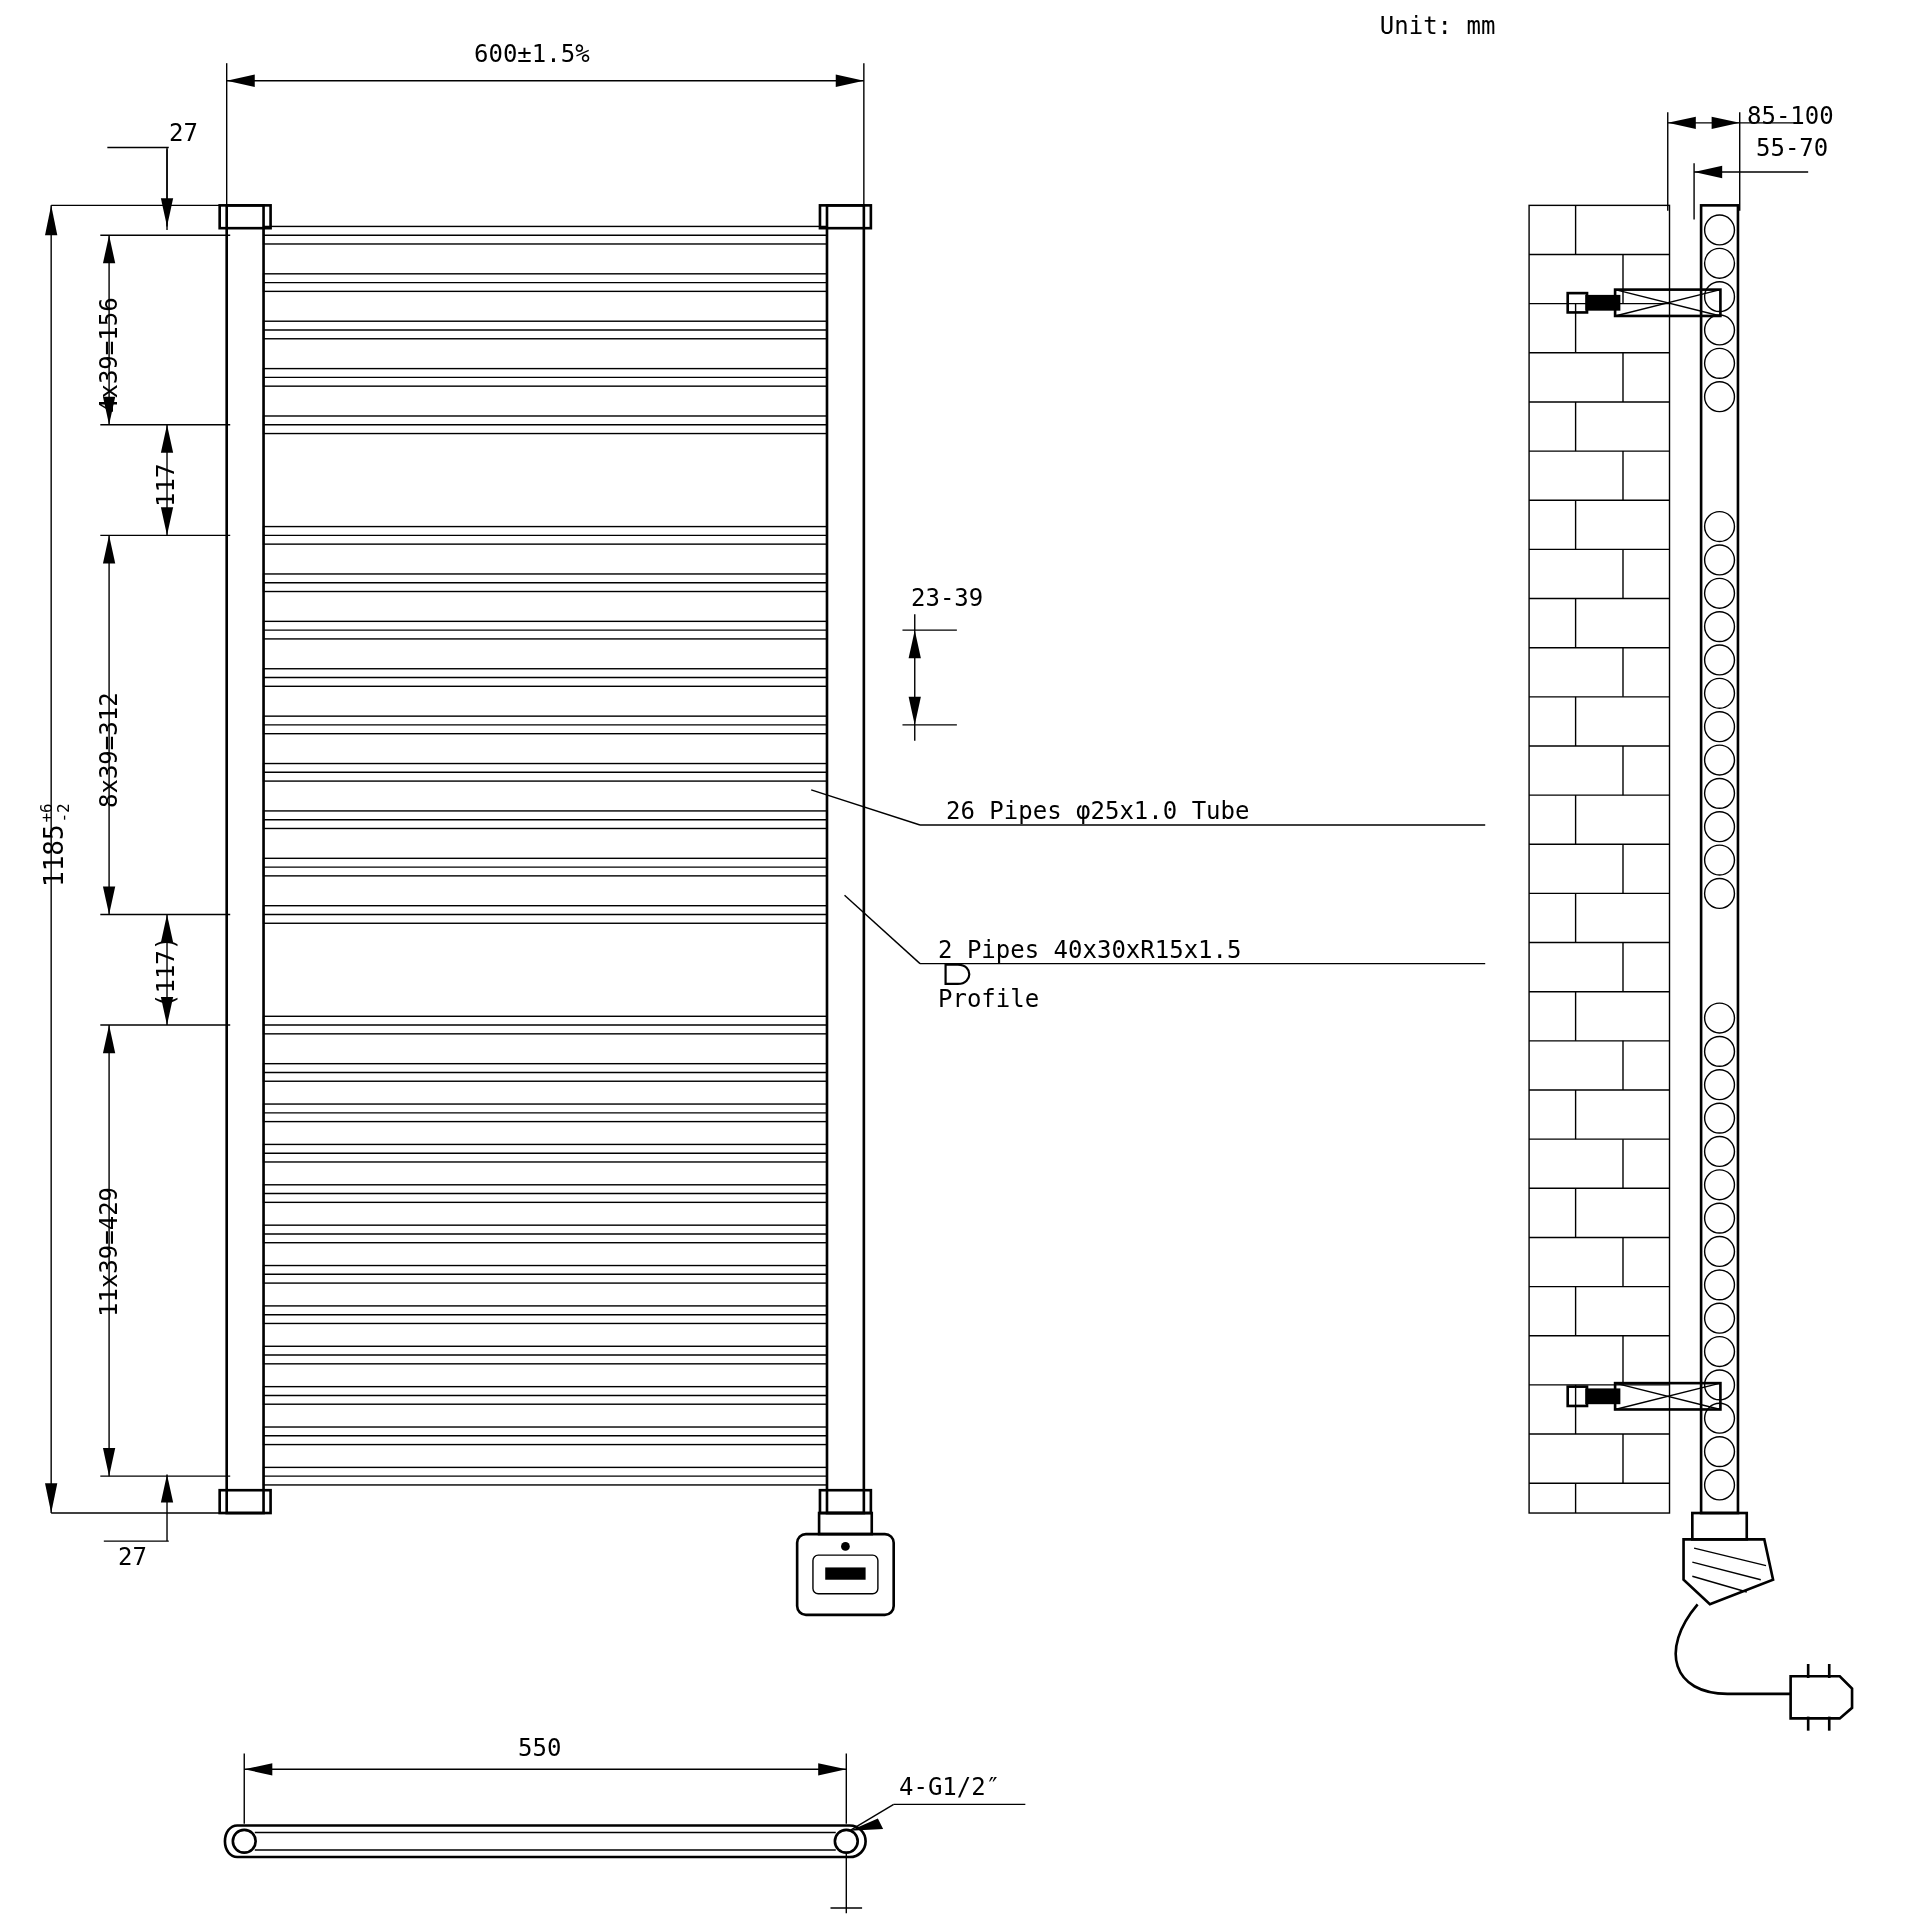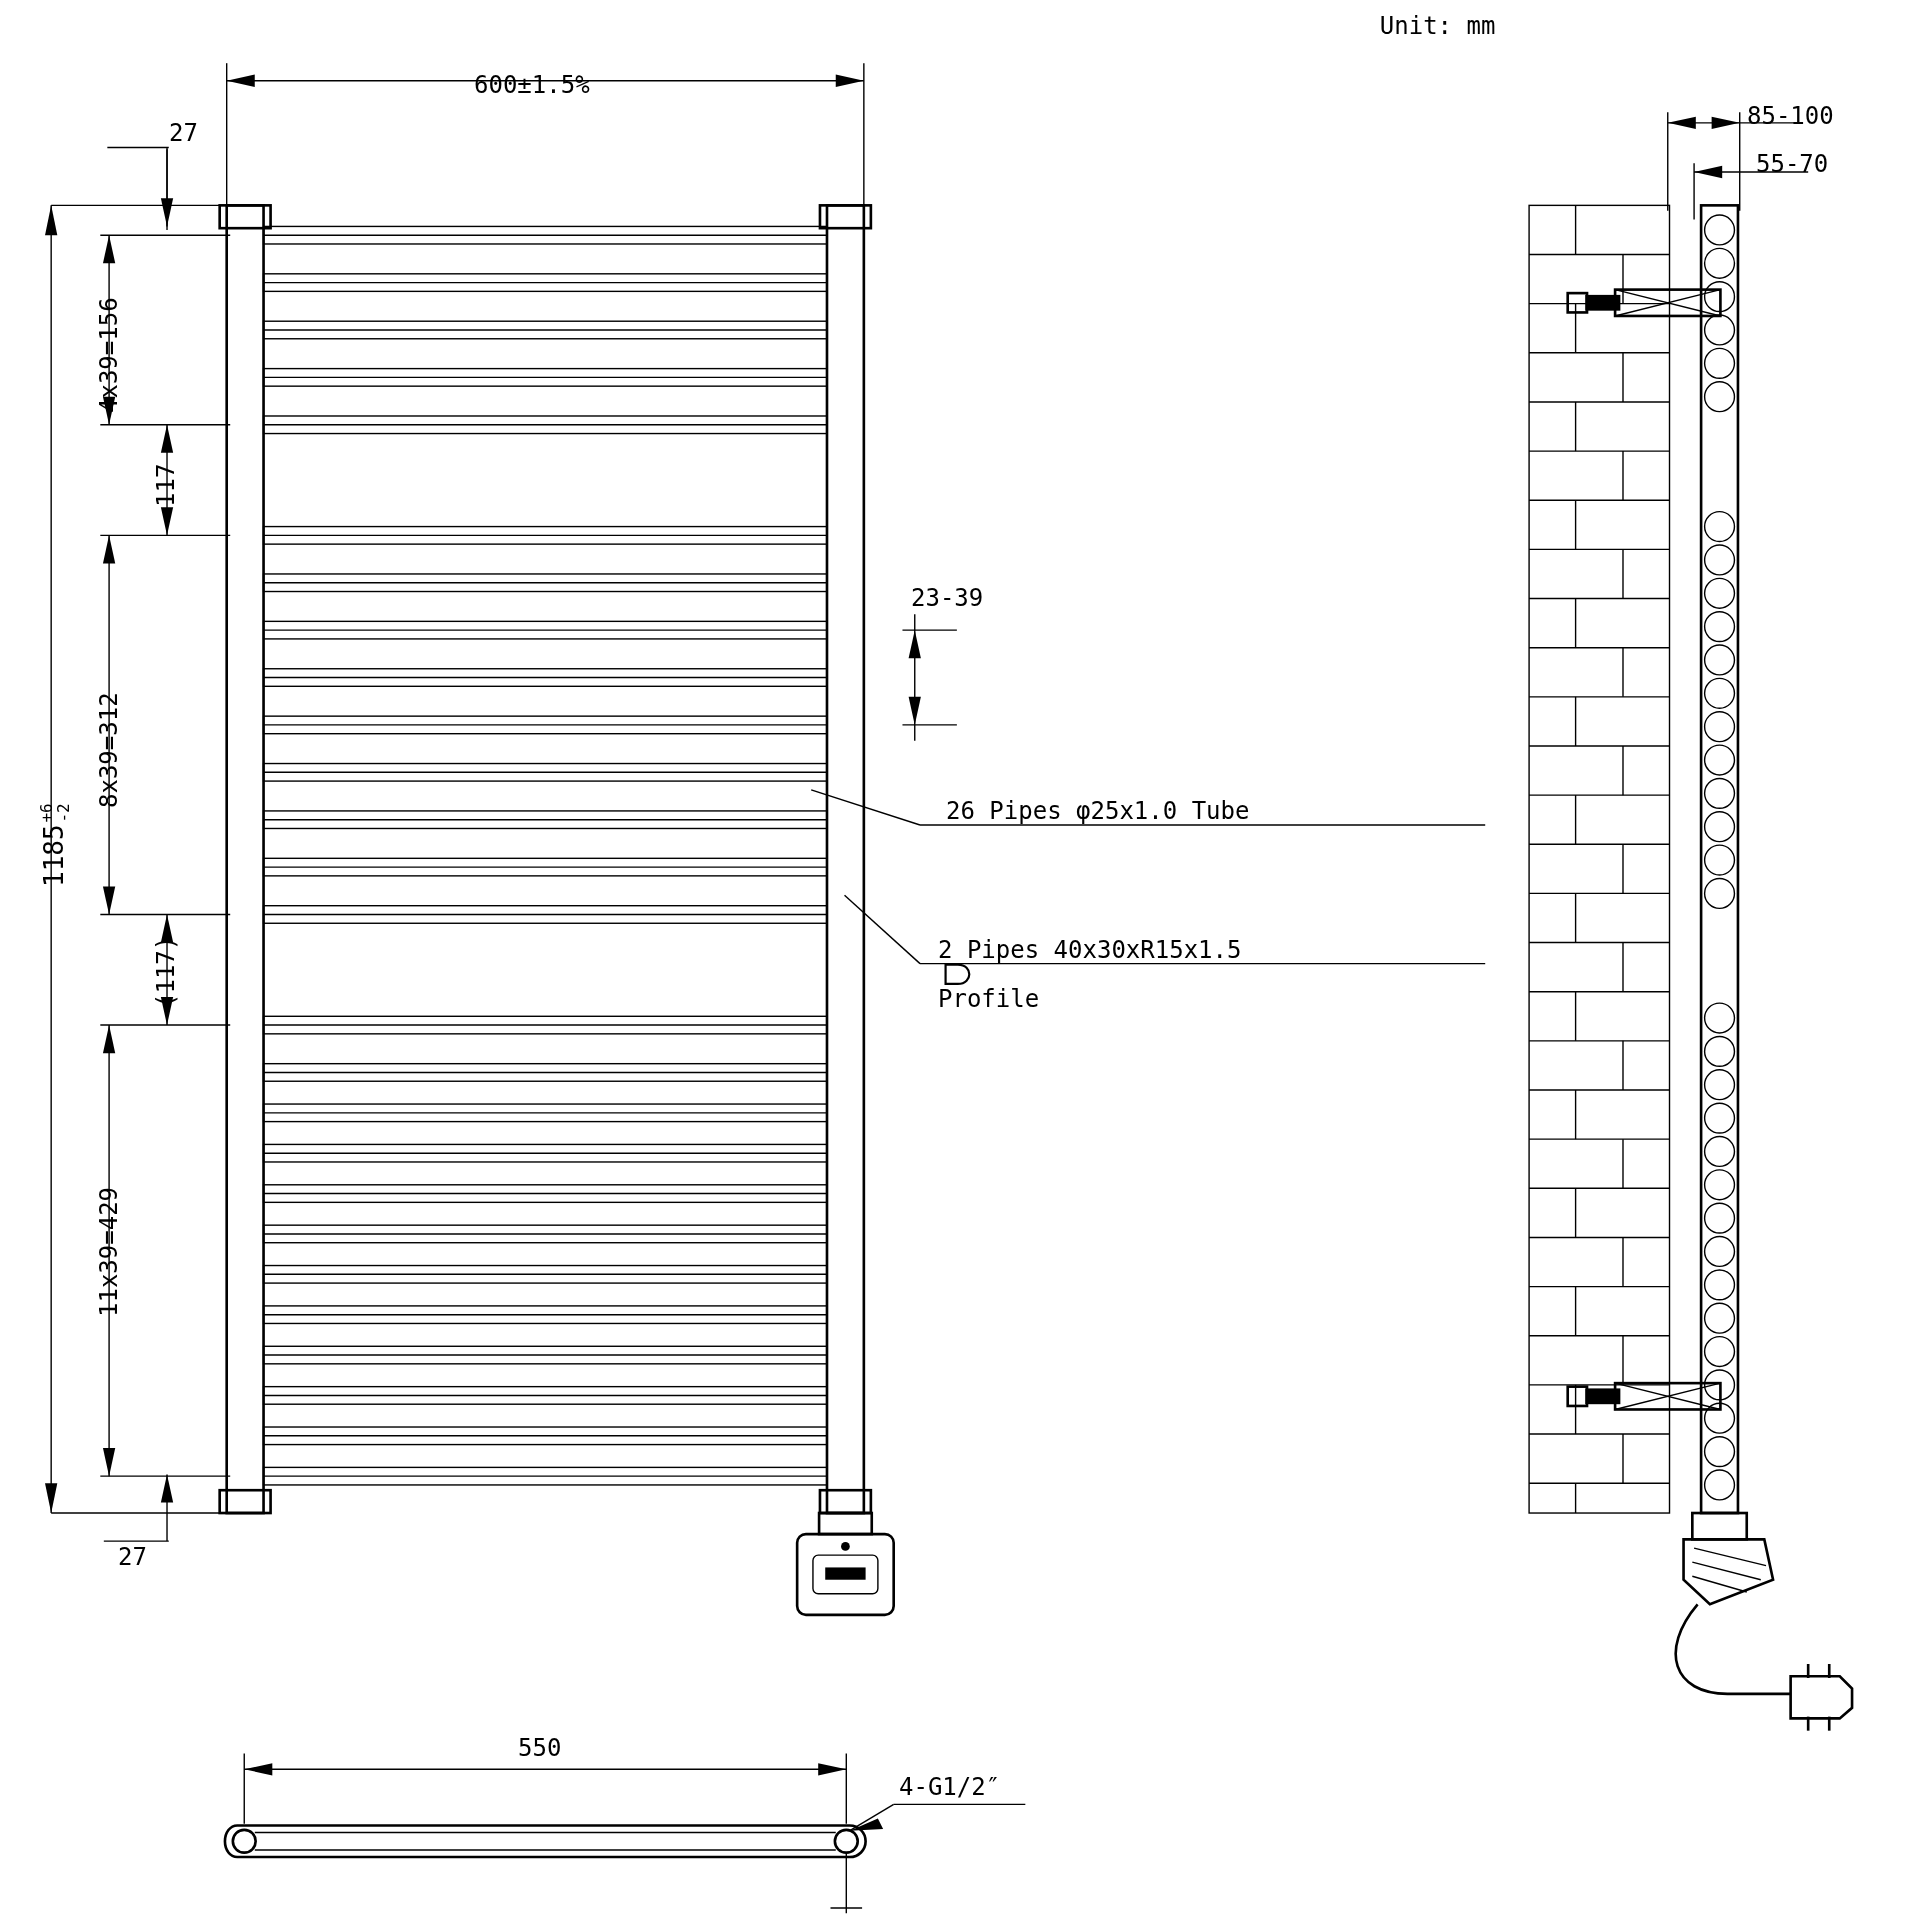--- a/index.html
+++ b/index.html
@@ -349,21 +349,21 @@
       <line x1="968" y1="2086" x2="1018" y2="2056" class="st-thin"></line>
       <line x1="1018" y1="2056" x2="1168" y2="2056" class="st-thin"></line>
       <path d="M968,2086 L1000,2072 L1006,2084 Z" class="fillblk"></path>
       <line x1="964" y1="2112" x2="964" y2="2180" class="st-thin"></line>
       <line x1="946" y1="2174" x2="982" y2="2174" class="st-thin"></line>
     </g>
   </svg>
 
   <div class="lbl" style="right:24.6px; top:14px;">Unit: mm</div>
 
-  <div class="lbl" style="left:474px; top:42px;margin-top:31px;">600±1.5%</div>
+  <div class="lbl" style="left:474px; top:42px;">600±1.5%</div>
 
   <div class="lbl" style="left:169px; top:121px;">27</div>
 
   <div class="lbl" style="left:118px; top:1545px;">27</div>
 
   <div class="lbl big rot" style="left:39px; top:887px;">
     <span>1185</span><span style="display:inline-block; vertical-align:middle; font-size:16px; line-height:1.05; margin-left:1.8px;"><span style="display:block;">+6</span><span style="display:block;">-2</span></span>
   </div>
 
   <div class="lbl rot" style="left:97px; top:413px;">4x39=156</div>
@@ -383,20 +383,20 @@
   <div class="lbl" style="left:938px; top:938px;">
     <span>2 Pipes 40x30xR15x1.5</span>
     <svg width="30" height="24.6" viewBox="0 0 34 28" style="vertical-align:-5.3px; margin:0 3.5px;">
       <path d="M4,3 L18,3 C27,3 31,9 31,14 C31,19 27,25 18,25 L4,25 Z" fill="none" stroke="#000" stroke-width="2.5"></path>
     </svg>
     <span>Profile</span>
   </div>
 
   <div class="lbl" style="left:1747px; top:95px;margin-top:9px;">85-100</div>
 
-  <div class="lbl" style="left:1756px; top:152px;">55-70</div>
+  <div class="lbl" style="left:1756px; top:136px;">55-70</div>
 
   <div class="lbl" style="left:518px; top:1736px;">550</div>
 
   <div class="lbl" style="left:899px; top:1775px;">4-G1/2″</div>
 
 </div>
 
 
 </body></html>

